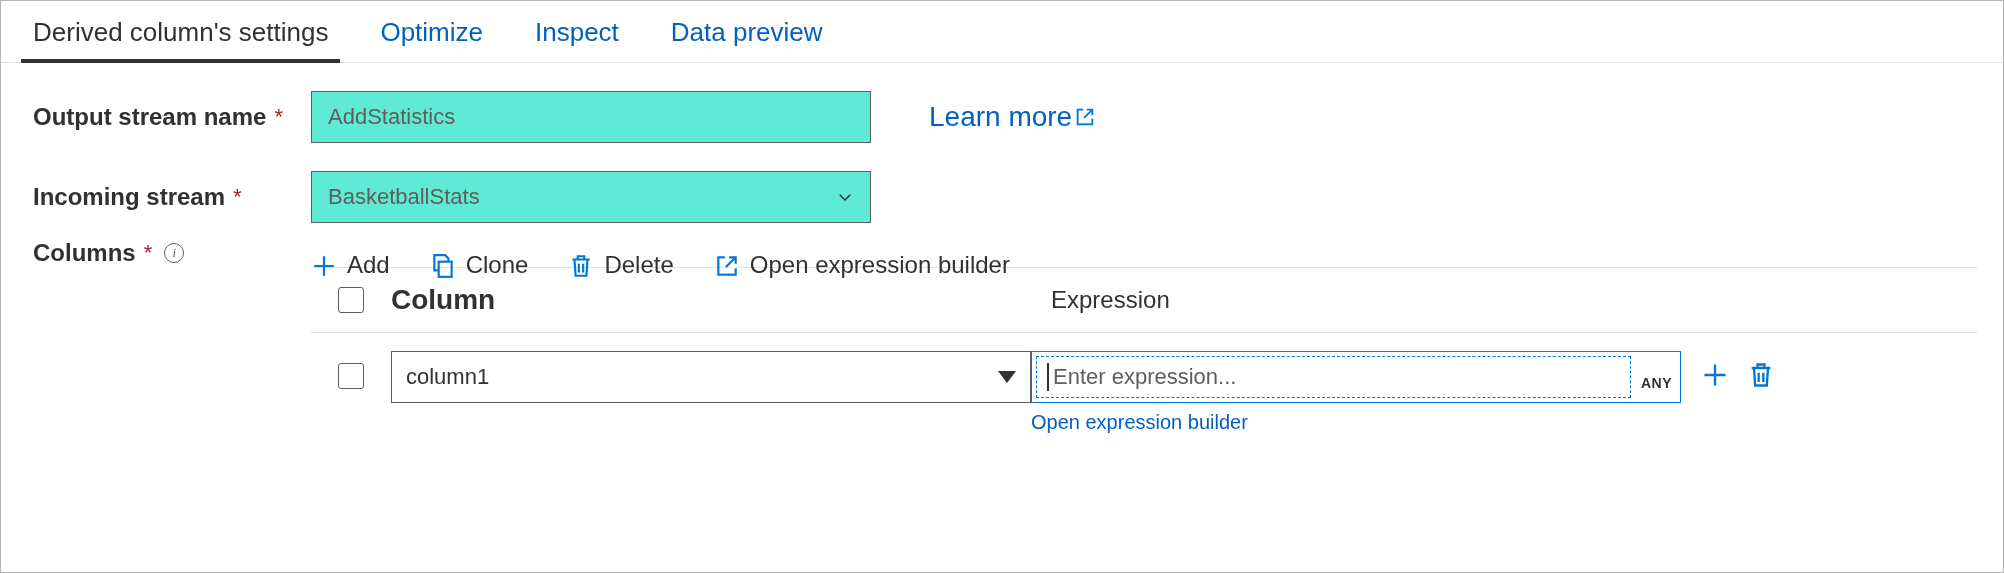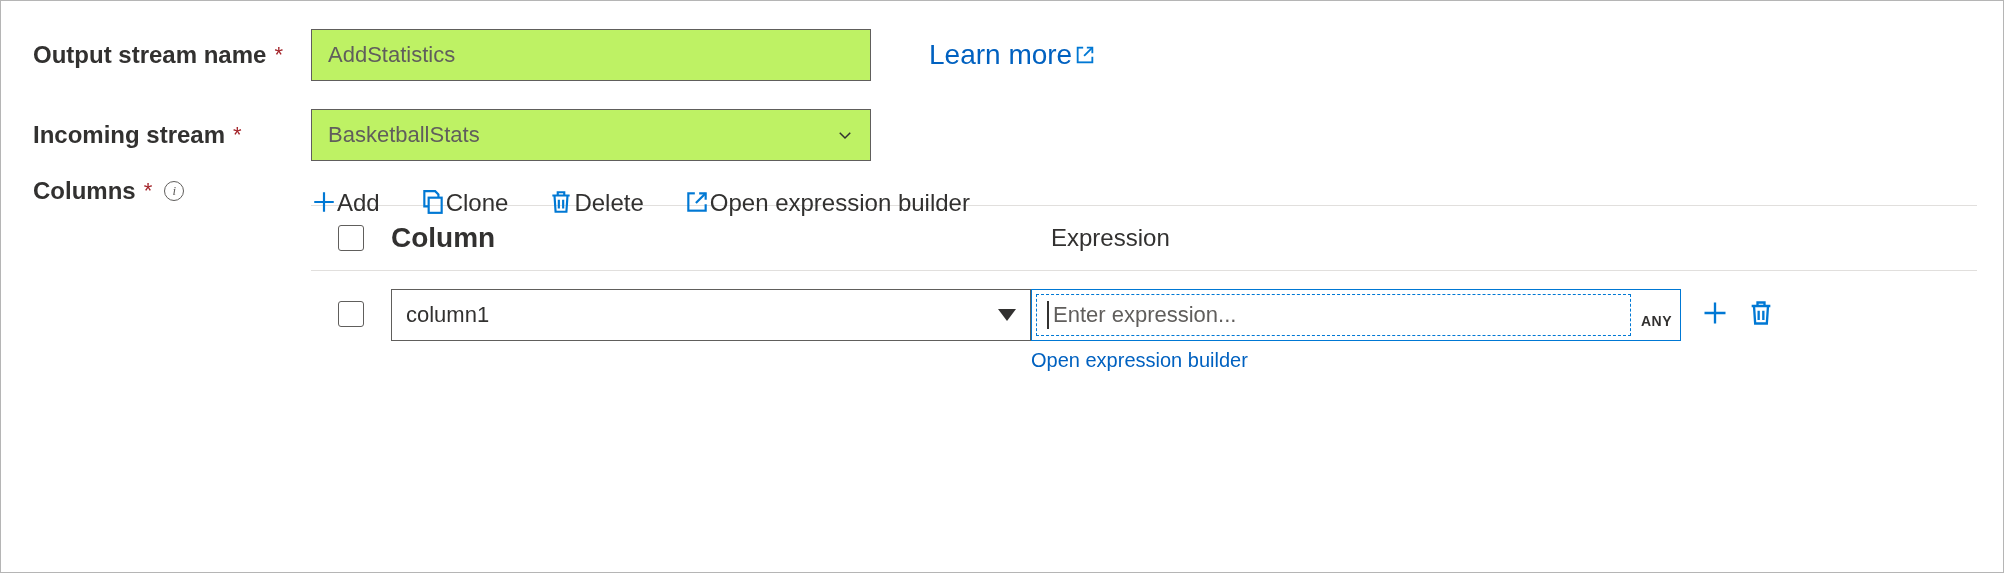--- a/index.html
+++ b/index.html
@@ -62,21 +62,21 @@
     gap: 4px;
   }
   .req { color: #a4262c; font-weight: 400; margin-left: 4px; font-size: 22px;}
   .text-input, .select-input {
     width: 560px;
     height: 52px;
     border: 1px solid #605e5c;
     padding: 0 16px;
     font-size: 22px;
     color: #605e5c;
-    background: #bef264;
+    background: #5eead4;
     display: flex;
     align-items: center;
     justify-content: space-between;
   }
   .select-input { cursor: pointer; }
   .chev { width:18px; height:18px; }
   .learn-link {
     margin-left: 58px;
     color: #0061c0;
     font-size: 28px;
@@ -102,21 +102,22 @@
   .toolbar {
     display: flex;
     align-items: center;
     gap: 40px;
     margin-left: 278px;
     margin-bottom: 20px;
     margin-top: 20px;
   }
   .tool-btn {
     display: flex;
-    align-items: flex-start;
+    align-items: flex-end;
+    gap: 10px;
     font-size: 24px;
     color: #323130;
     cursor: pointer;
   }
   .tool-btn svg, .tool-btn .svgwrap { color:#0078d4; }
   .svgwrap { display:inline-flex; width:26px; height:26px; }
   .svgwrap svg { width:100%; height:100%; }
   .data-area {
     margin-left: 278px;
     border-top: 1px solid #e1dfdd;
@@ -204,20 +205,26 @@
     padding-right:20px;
   }
   .ic-btn { color:#0078d4; cursor:pointer; display:flex; }
   .ic-btn svg { width:28px; height:28px; }
 </style>
 </head>
 <body>
 
 <div class="frame">
 
+  <div class="tabs">
+    <div class="tab active">Derived column's settings</div>
+    <div class="tab">Optimize</div>
+    <div class="tab">Inspect</div>
+    <div class="tab">Data preview</div>
+  </div>
 
   <div class="body">
 
     <div class="row">
       <div class="label-col">
         <span>Output stream name</span>
         <span class="req">*</span>
       </div>
       <div class="text-input">
         <span>AddStatistics</span>

